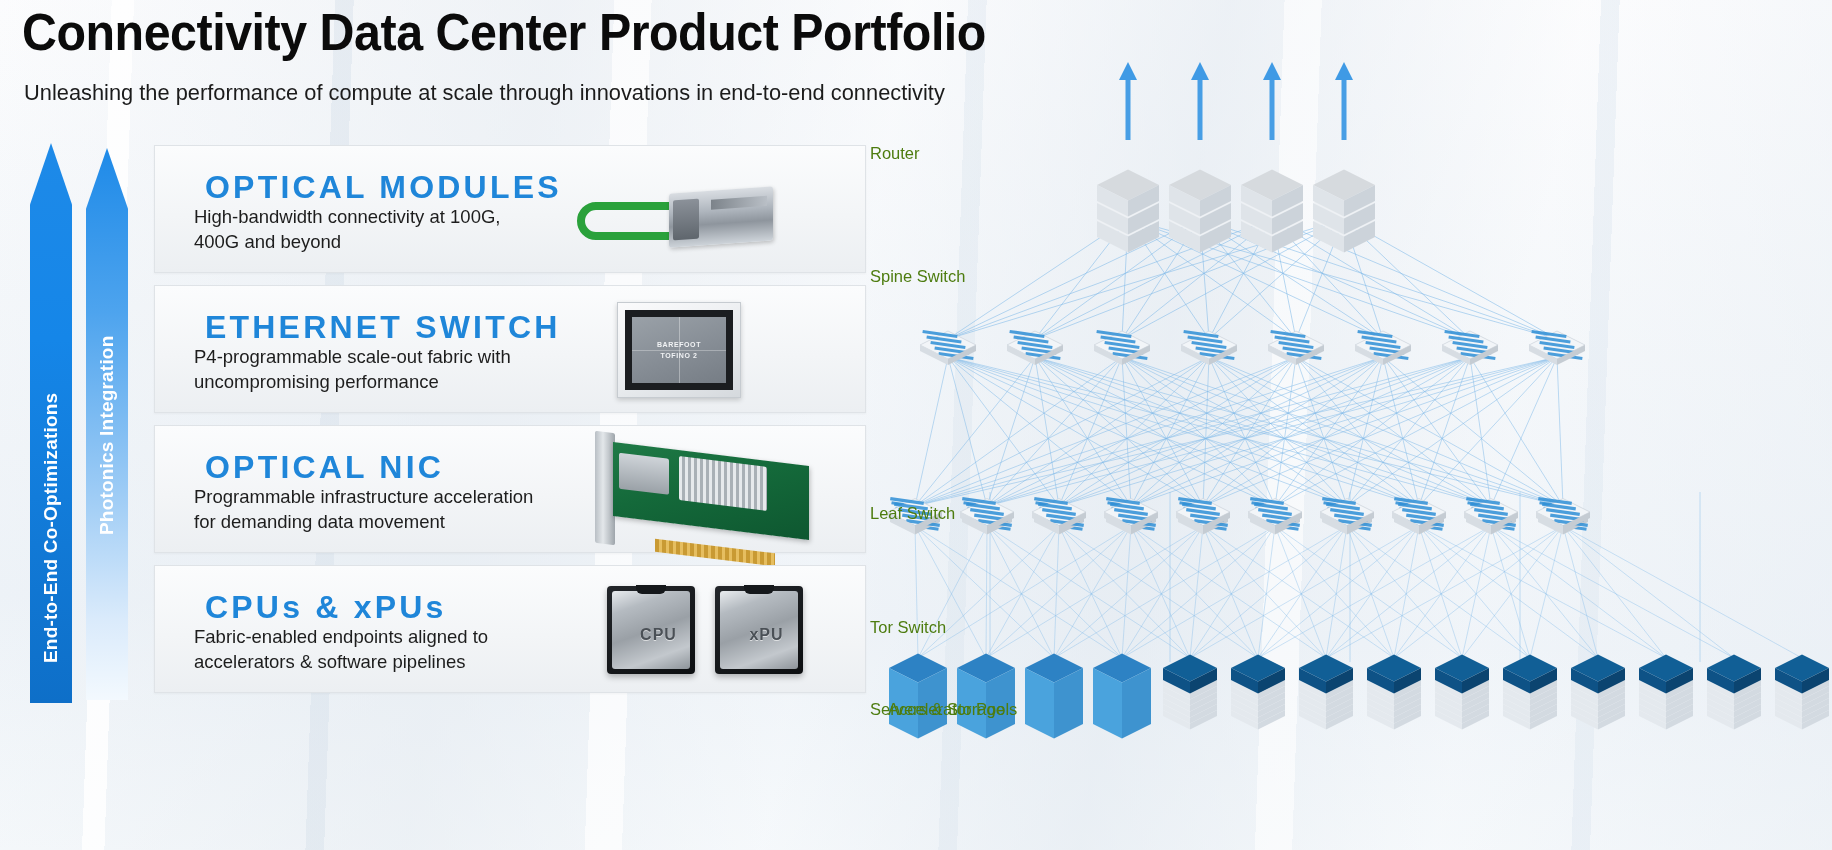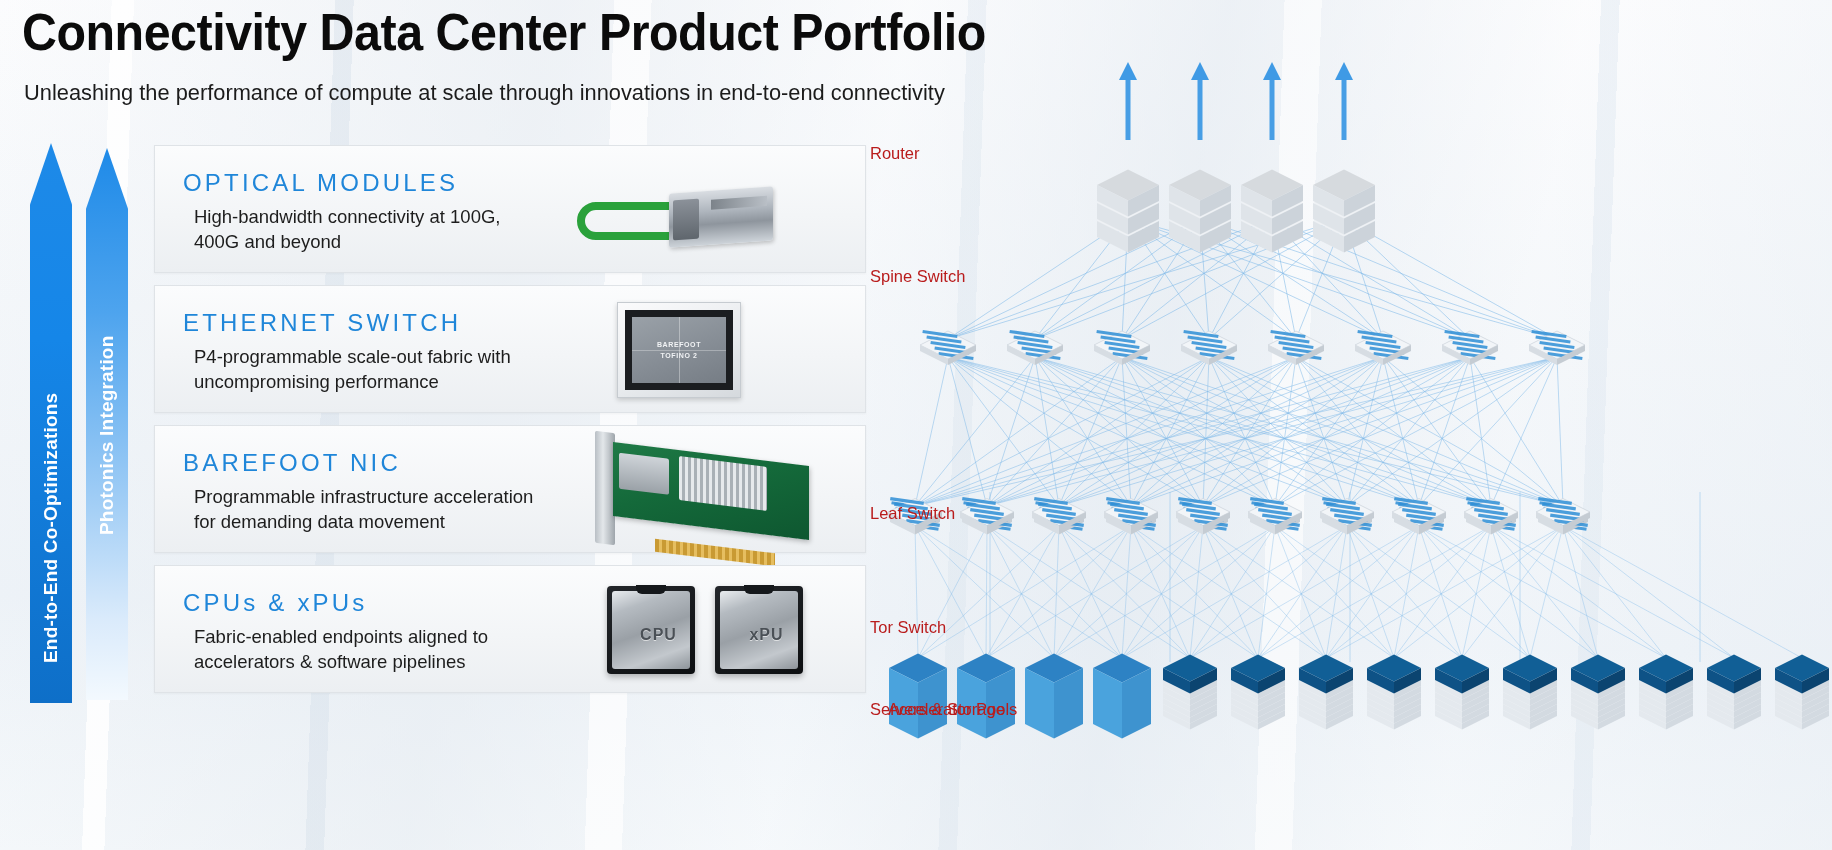--- a/index.html
+++ b/index.html
@@ -84,24 +84,24 @@
   #cards { position: absolute; left: 154px; top: 145px; width: 712px; }
   .card {
     position: relative;
     height: 128px;
     margin-bottom: 12px;
     background: linear-gradient(180deg,#fbfcfd 0%,#f3f5f7 55%,#eceff2 100%);
     border: 1px solid #dfe3e7;
     box-shadow: 0 1px 2px rgba(0,0,0,.04);
   }
   .card-title {
-    position: absolute; left: 28px; top: 23px;
+    position: absolute; left: 50px; top: 23px;
     color: #1f86d9;
-    font-size: 24px;
-    font-weight: 400;
+    font-size: 32px;
+    font-weight: 700;
     letter-spacing: 3.2px;
   }
   .card-desc {
     position: absolute; left: 39px; top: 58px;
     font-size: 18.5px;
     line-height: 25px;
     color: #1d1d1d;
     white-space: pre-line;
   }
   .card-art { position: absolute; right: 0; top: 0; height: 128px; width: 300px; }
@@ -220,21 +220,21 @@
     text-shadow: 0 1px 0 rgba(255,255,255,.6);
     margin-left: 15px;
   }
 
   
   #network { position: absolute; left: 870px; top: 0; width: 962px; height: 850px; }
   #network svg { position:absolute; inset:0; }
   .net-label {
     position: absolute;
     font-size: 16.5px;
-    color: #b91c1c;
+    color: #4d7c0f;
     white-space: nowrap;
   }
   #label-router   { left: 1375px - 870px; top: 144px; }
   #label-spine    { left: 1460px - 870px; top: 267px; }
   #label-leaf     { left: 1474px - 870px; top: 504px; }
   #label-tor      { left: 1478px - 870px; top: 618px; }
   #label-accel    { left: 938px  - 870px; top: 700px; margin-left: 18px; }
   #label-servers  { left: 1284px - 870px; top: 700px; }
 </style>
 </head>
@@ -278,21 +278,21 @@
           <div class="chip-die">
             <span class="chip-text">BAREFOOT</span>
             <span class="chip-text">TOFINO 2</span>
           </div>
         </div>
       </div>
     </div>
   </div>
 
   <div class="card">
-    <div class="card-title">BAREFOOT NIC</div>
+    <div class="card-title">OPTICAL NIC</div>
     <div class="card-desc">Programmable infrastructure acceleration
 for demanding data movement</div>
     <div class="card-art">
       <div class="nic">
         <div class="nic-bracket"></div>
         <div class="nic-pcb">
           <div class="nic-ports"></div>
           <div class="nic-heat"></div>
         </div>
         <div class="nic-gold"></div>

